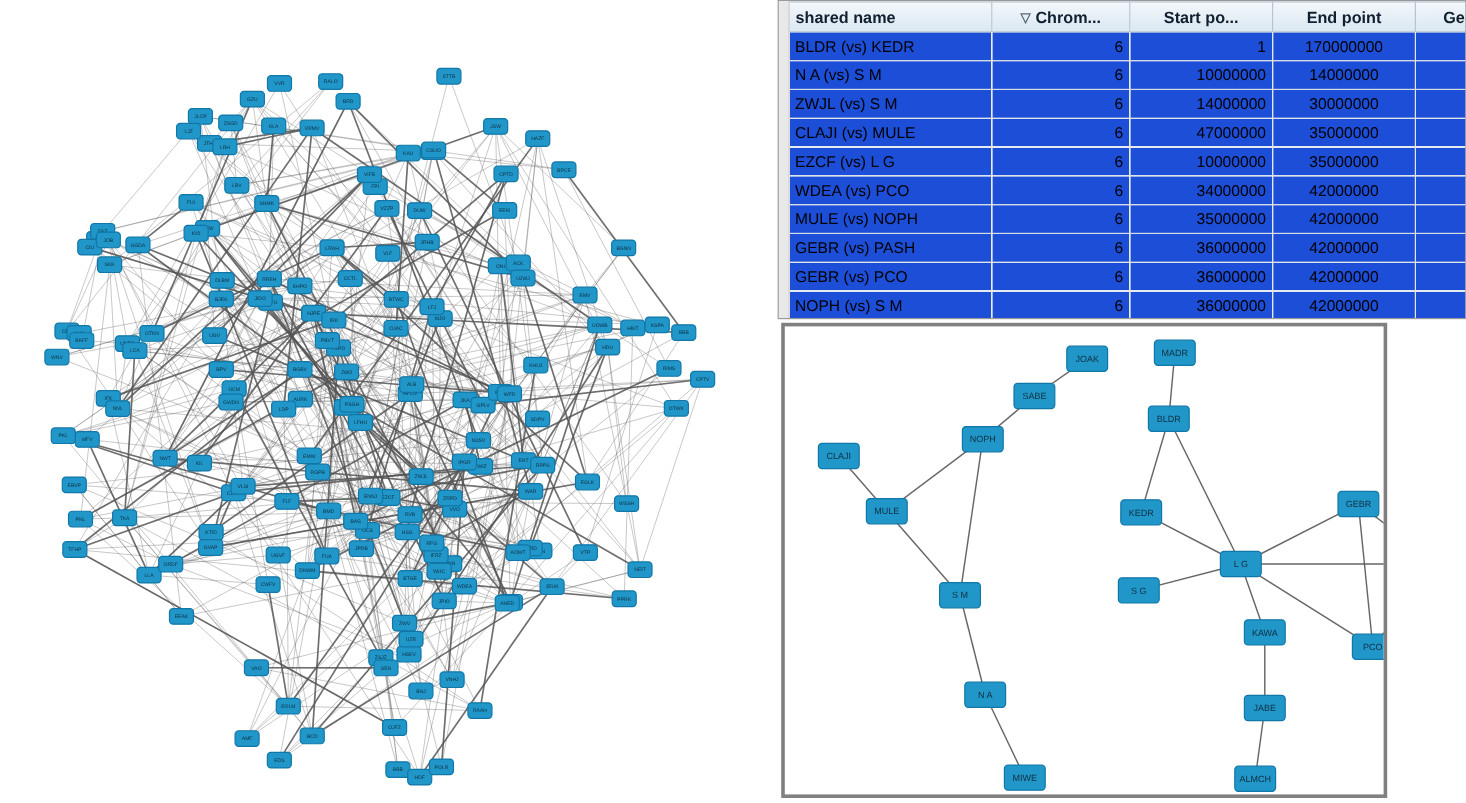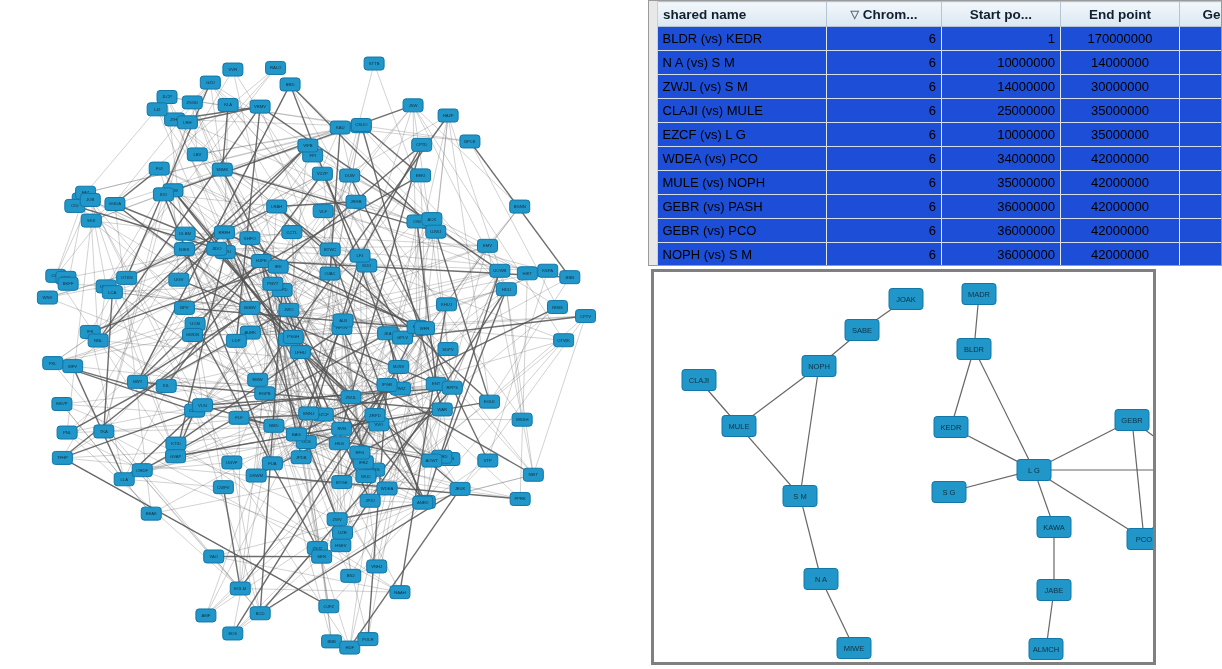--- a/index.html
+++ b/index.html
@@ -1398,21 +1398,21 @@
             <tr>
               <td class="col-name">ZWJL (vs) S M</td>
               <td class="col-chrom">6</td>
               <td class="col-start">14000000</td>
               <td class="col-end">30000000</td>
               <td class="col-gen">7.5</td>
             </tr>
             <tr>
               <td class="col-name">CLAJI (vs) MULE</td>
               <td class="col-chrom">6</td>
-              <td class="col-start">25000000</td>
+              <td class="col-start">47000000</td>
               <td class="col-end">35000000</td>
               <td class="col-gen">5.9</td>
             </tr>
             <tr>
               <td class="col-name">EZCF (vs) L G</td>
               <td class="col-chrom">6</td>
               <td class="col-start">10000000</td>
               <td class="col-end">35000000</td>
               <td class="col-gen">16.9</td>
             </tr>

